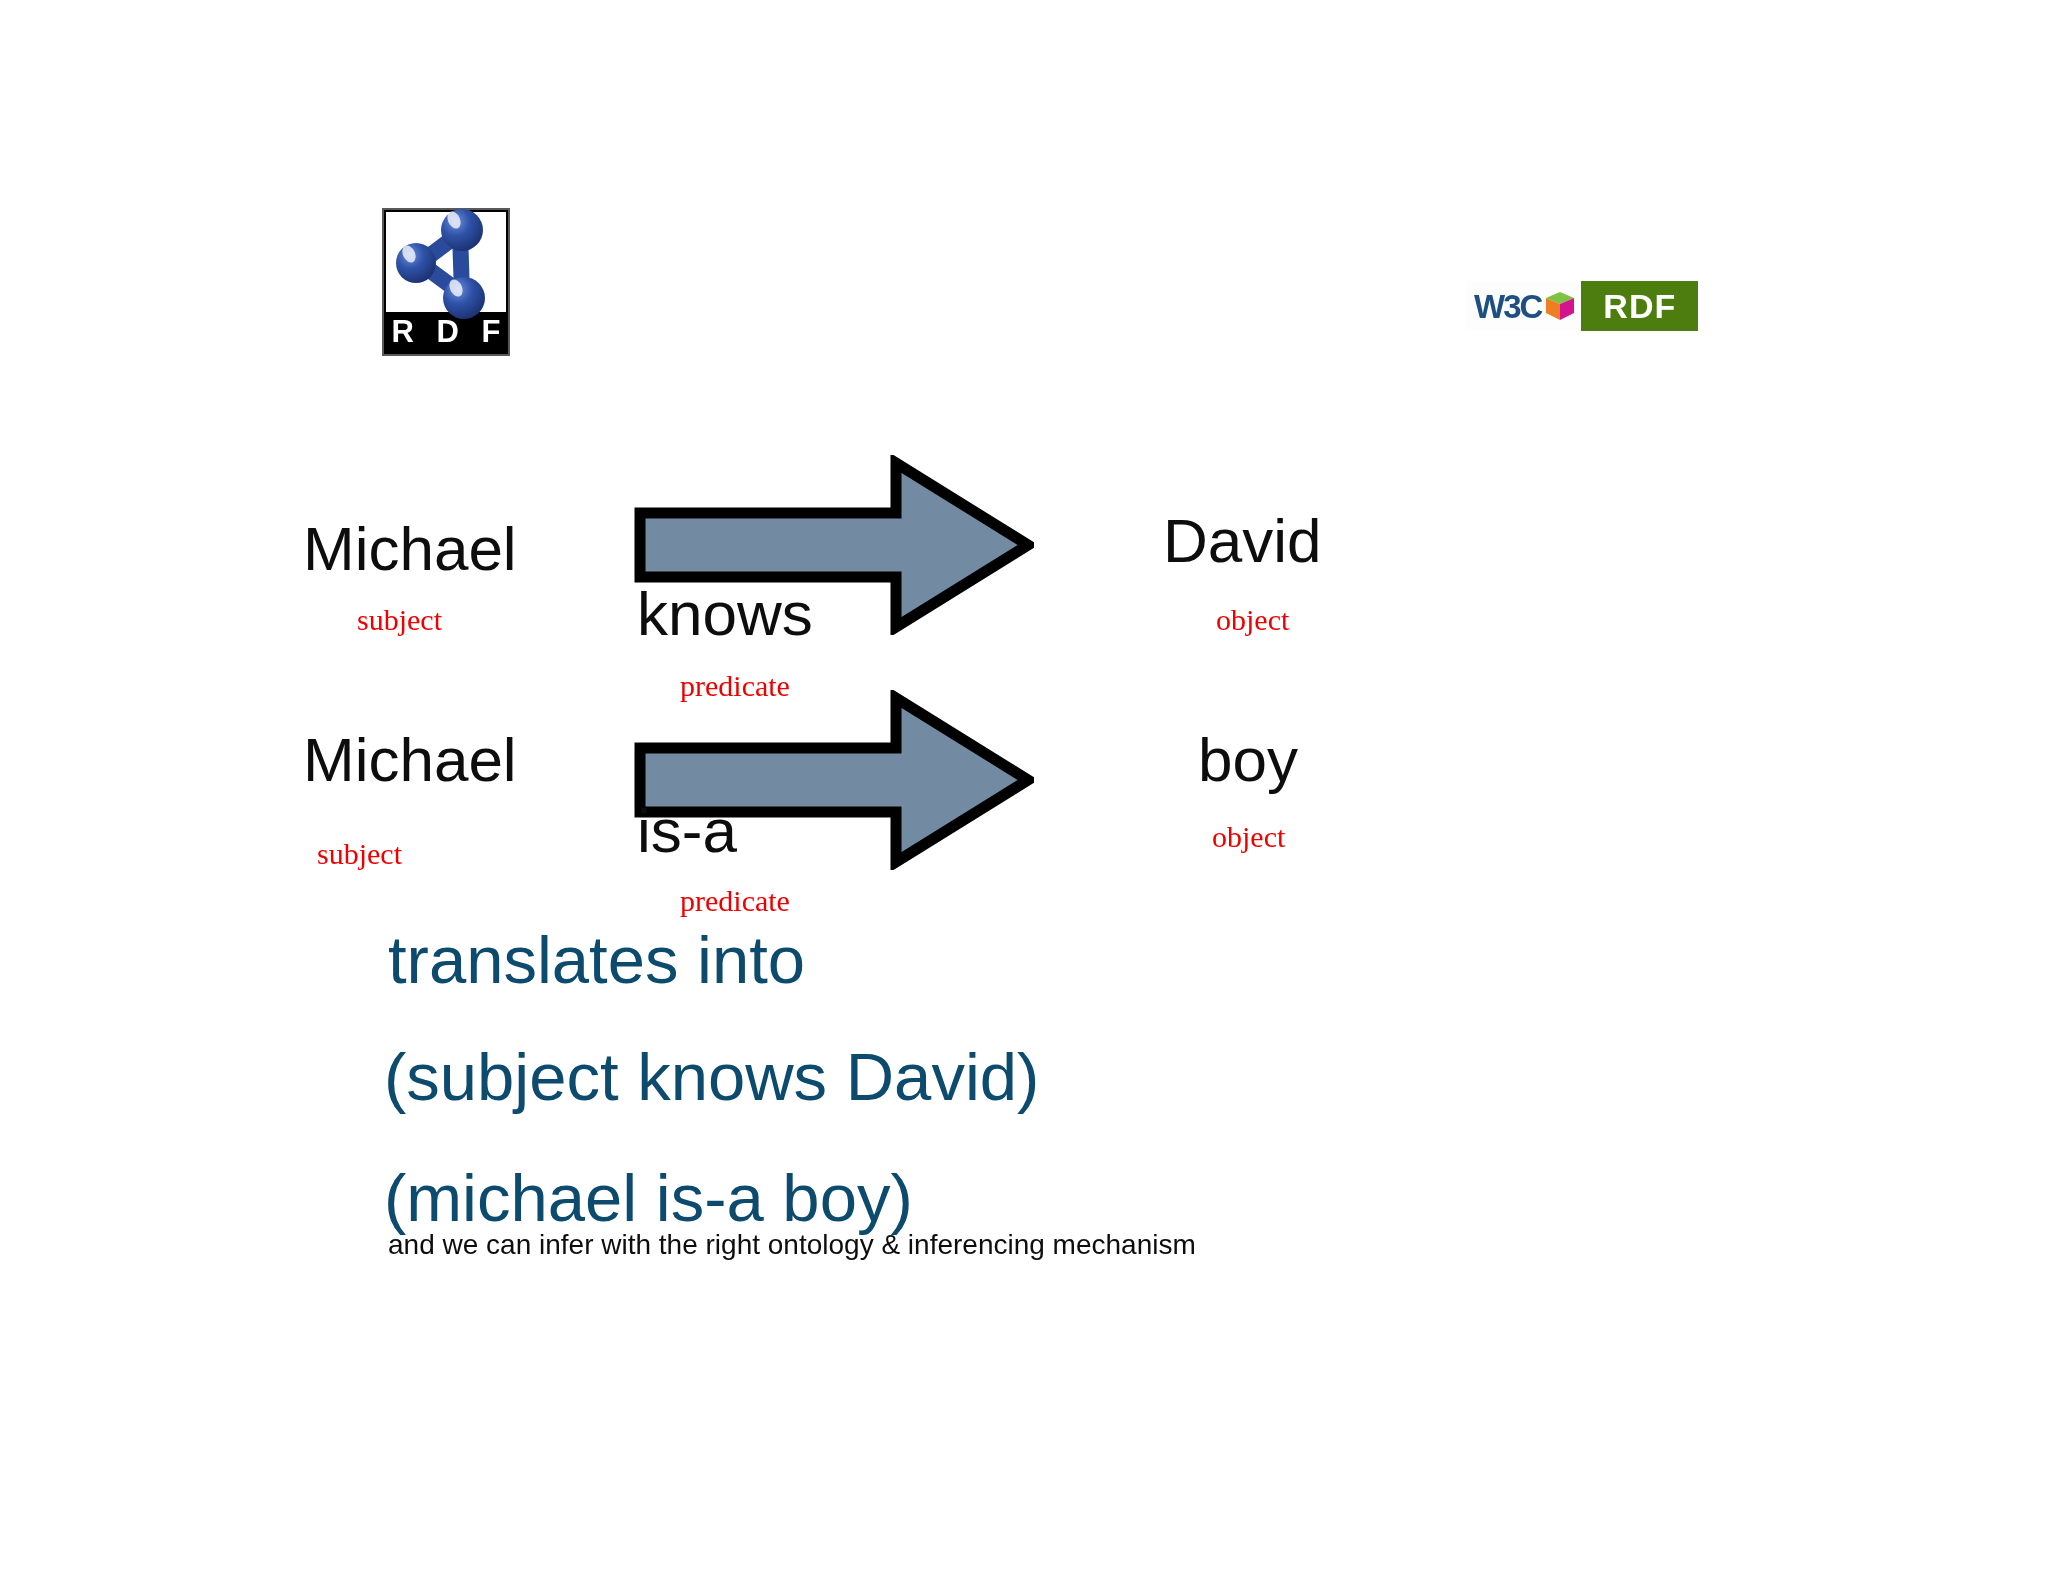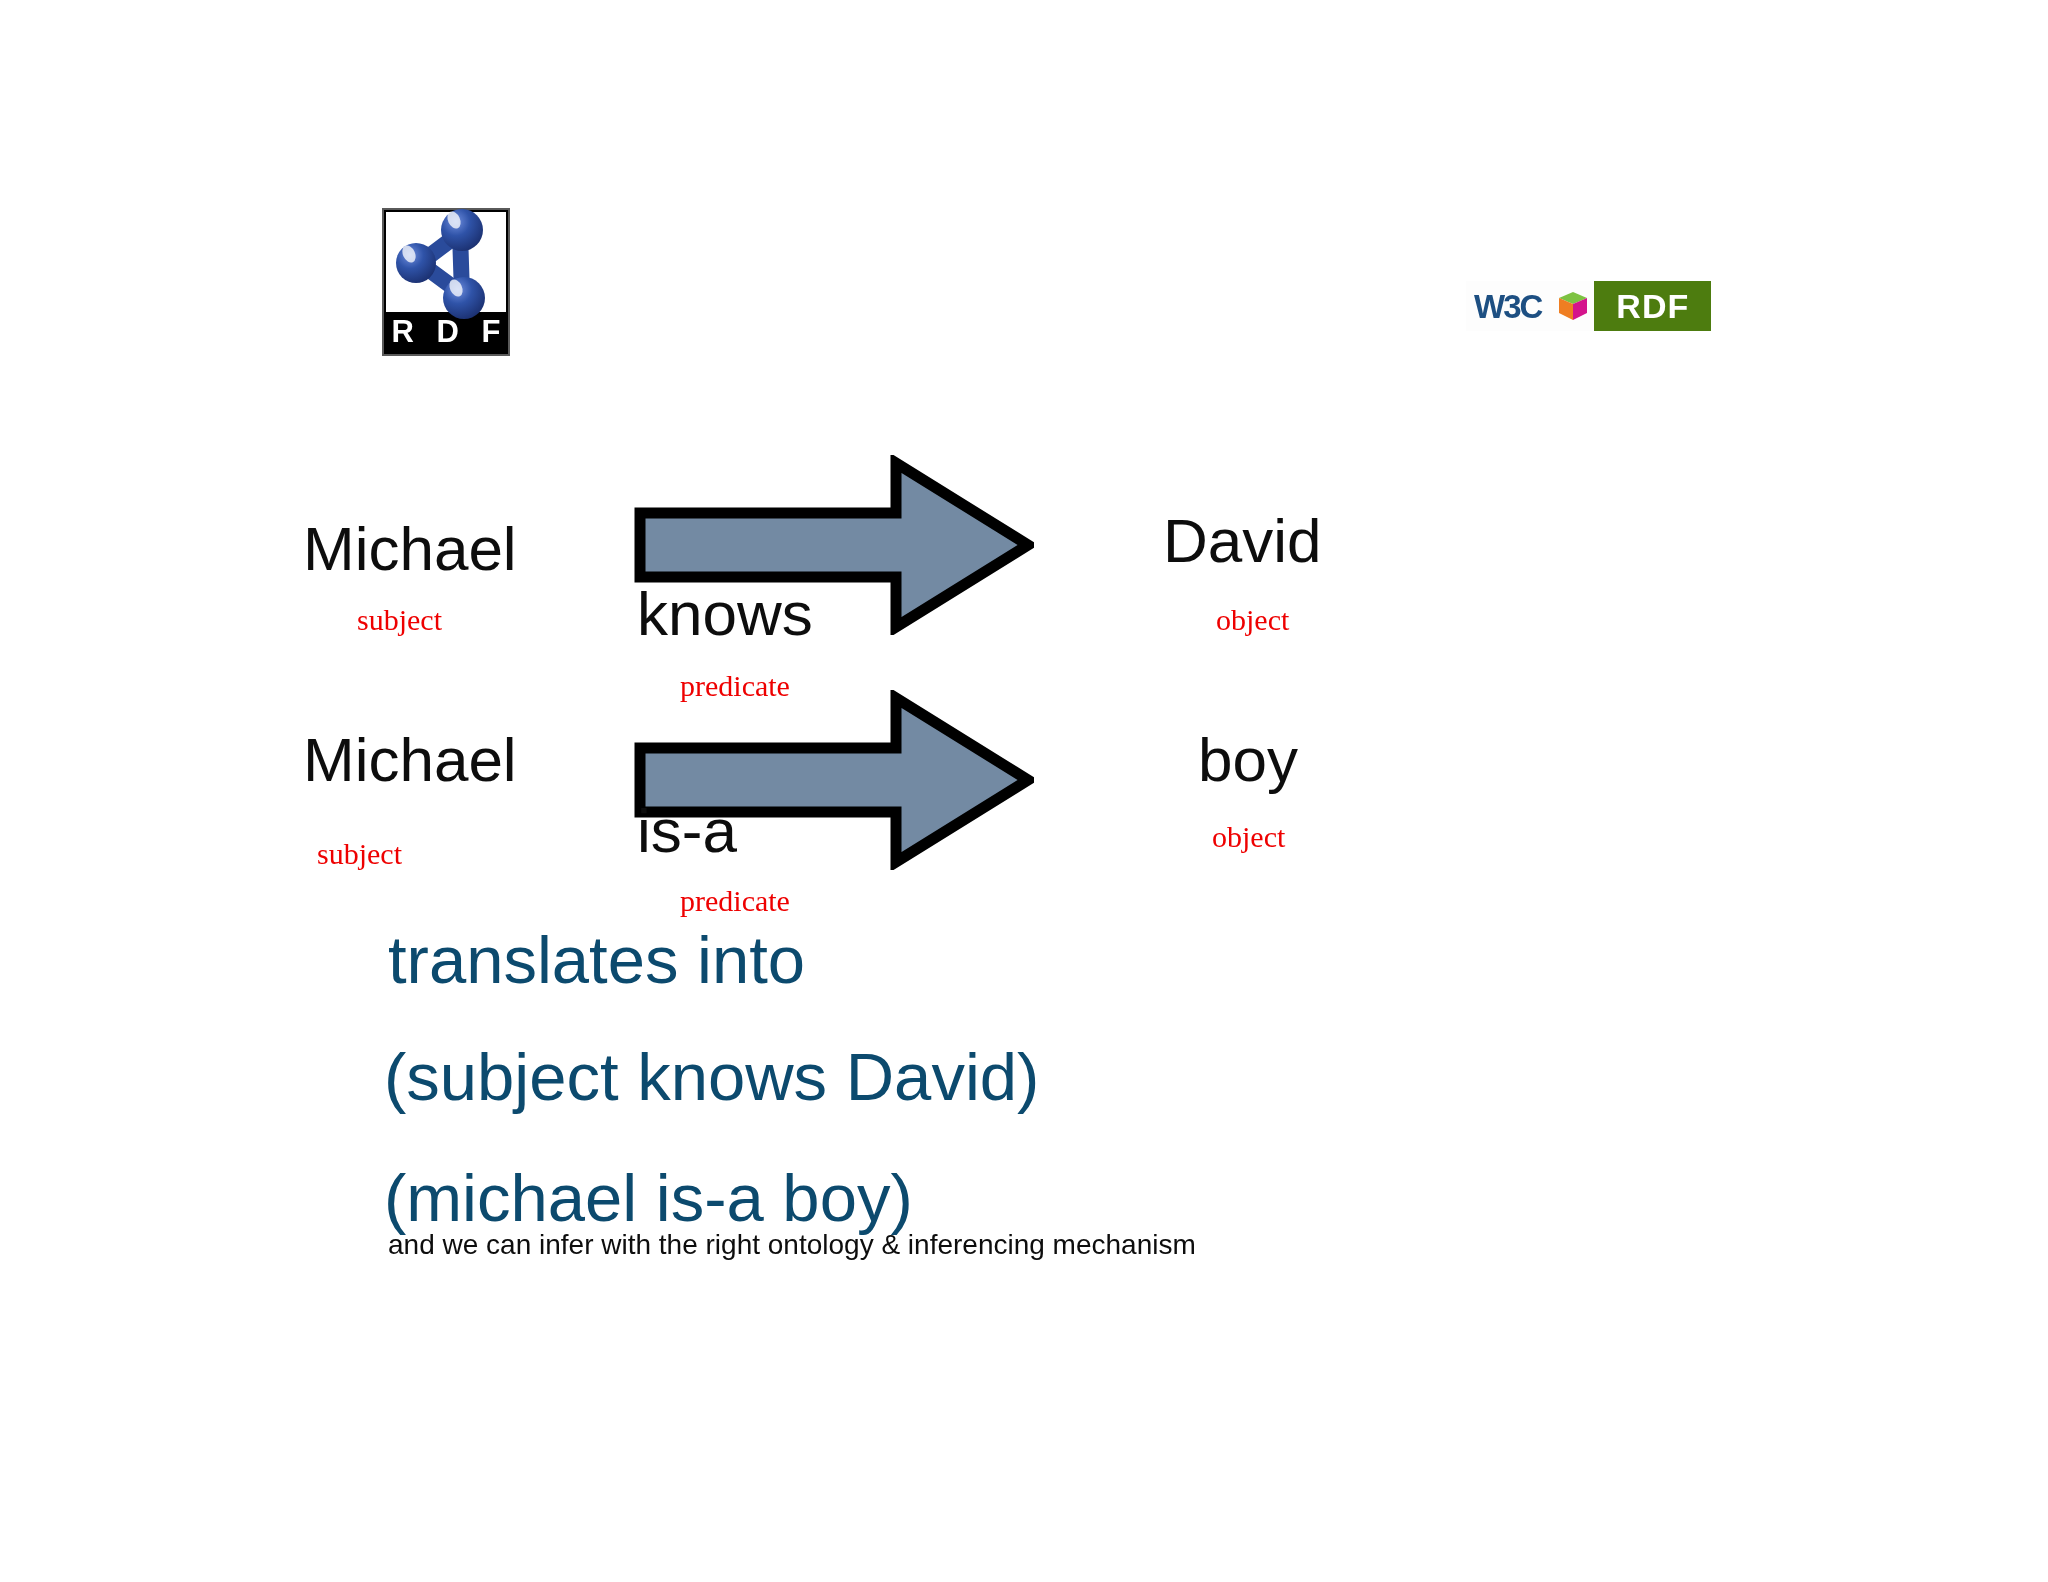--- a/index.html
+++ b/index.html
@@ -84,21 +84,21 @@
     top: 281px;
     height: 50px;
     display: flex;
     align-items: stretch;
   }
   #w3c-badge .w3c-left {
     background: #fdfdfd;
     display: flex;
     align-items: center;
     padding: 0 6px 0 8px;
-    gap: 17px;
+    gap: 4px;
   }
   #w3c-badge .w3c-text {
     font-family: "Liberation Sans", sans-serif;
     font-weight: bold;
     font-size: 33px;
     color: #1d4f82;
     letter-spacing: -2px;
     line-height: 1;
   }
   #w3c-badge .w3c-cube {

